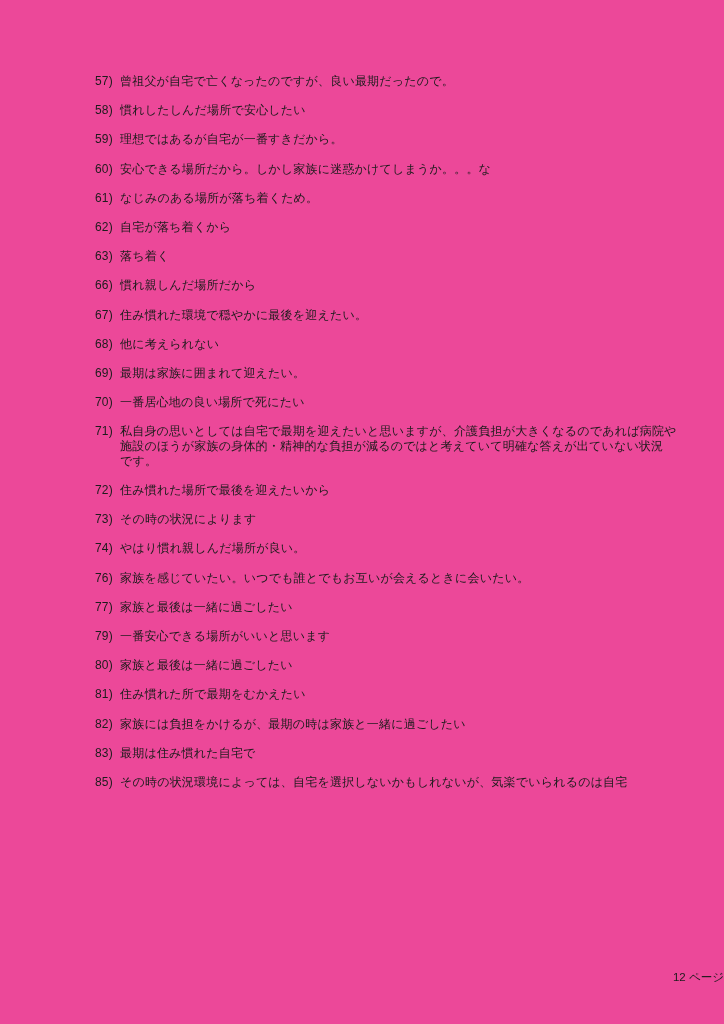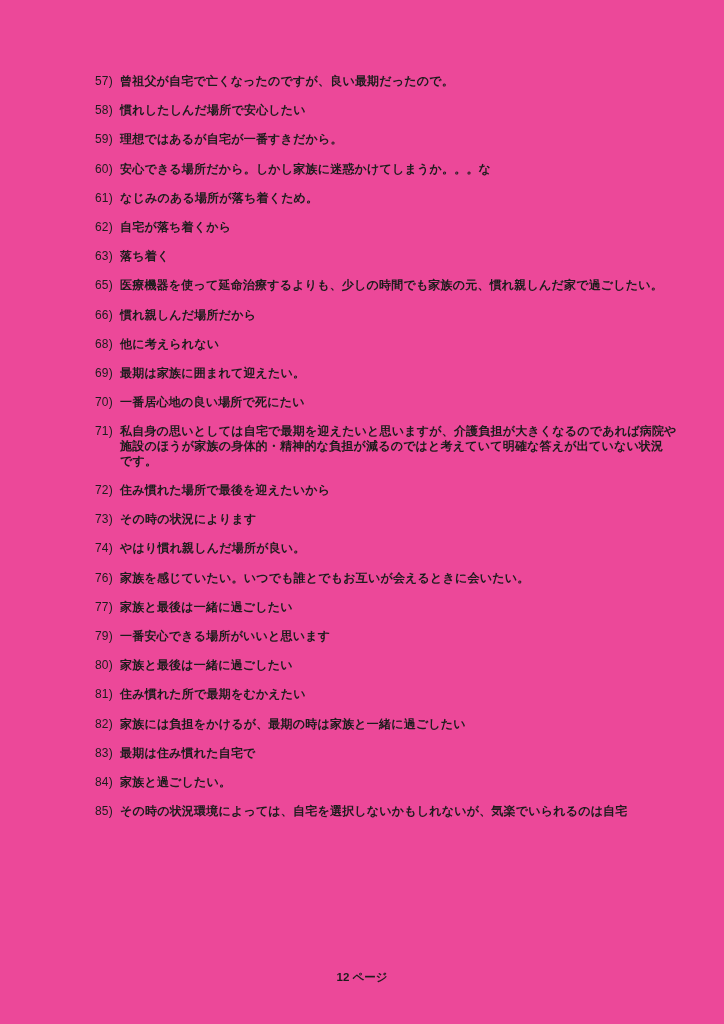--- a/index.html
+++ b/index.html
@@ -30,32 +30,30 @@
     margin-bottom: 14.4px;
     letter-spacing: 0.2px;
   }
   .item .num {
     flex: 0 0 25px;
     white-space: nowrap;
   }
   .item .txt {
     flex: 1;
     white-space: pre-line;
-    font-weight: bold;
   }
   .footer {
     position: absolute;
     left: 0;
     top: 970px;
     width: 100%;
-    text-align: center;
+    text-align: right;
     font-size: 11.5px;
     line-height: 14px;
     color: #1c1c1c;
-    font-weight: bold;
   }
 </style>
 </head>
 <body>
 
 <div class="page">
   <div class="response-list" id="response-list">
       <div class="item">
         <span class="num">57)</span>
         <span class="txt">曾祖父が自宅で亡くなったのですが、良い最期だったので。</span>
@@ -78,26 +76,26 @@
       </div>
       <div class="item">
         <span class="num">62)</span>
         <span class="txt">自宅が落ち着くから</span>
       </div>
       <div class="item">
         <span class="num">63)</span>
         <span class="txt">落ち着く</span>
       </div>
       <div class="item">
-        <span class="num">65)</span>
-        <span class="txt">医療機器を使って延命治療するよりも、少しの時間でも家族の元、慣れ親しんだ家で過ごしたい。</span>
+        <span class="num">66)</span>
+        <span class="txt">慣れ親しんだ場所だから</span>
       </div>
       <div class="item">
-        <span class="num">66)</span>
-        <span class="txt">慣れ親しんだ場所だから</span>
+        <span class="num">67)</span>
+        <span class="txt">住み慣れた環境で穏やかに最後を迎えたい。</span>
       </div>
       <div class="item">
         <span class="num">68)</span>
         <span class="txt">他に考えられない</span>
       </div>
       <div class="item">
         <span class="num">69)</span>
         <span class="txt">最期は家族に囲まれて迎えたい。</span>
       </div>
       <div class="item">
@@ -144,24 +142,20 @@
       </div>
       <div class="item">
         <span class="num">82)</span>
         <span class="txt">家族には負担をかけるが、最期の時は家族と一緒に過ごしたい</span>
       </div>
       <div class="item">
         <span class="num">83)</span>
         <span class="txt">最期は住み慣れた自宅で</span>
       </div>
       <div class="item">
-        <span class="num">84)</span>
-        <span class="txt">家族と過ごしたい。</span>
-      </div>
-      <div class="item">
         <span class="num">85)</span>
         <span class="txt">その時の状況環境によっては、自宅を選択しないかもしれないが、気楽でいられるのは自宅</span>
       </div>
     </div>
   <div class="footer">
     <span>12 ページ</span>
   </div>
 </div>
 
 </body></html>

